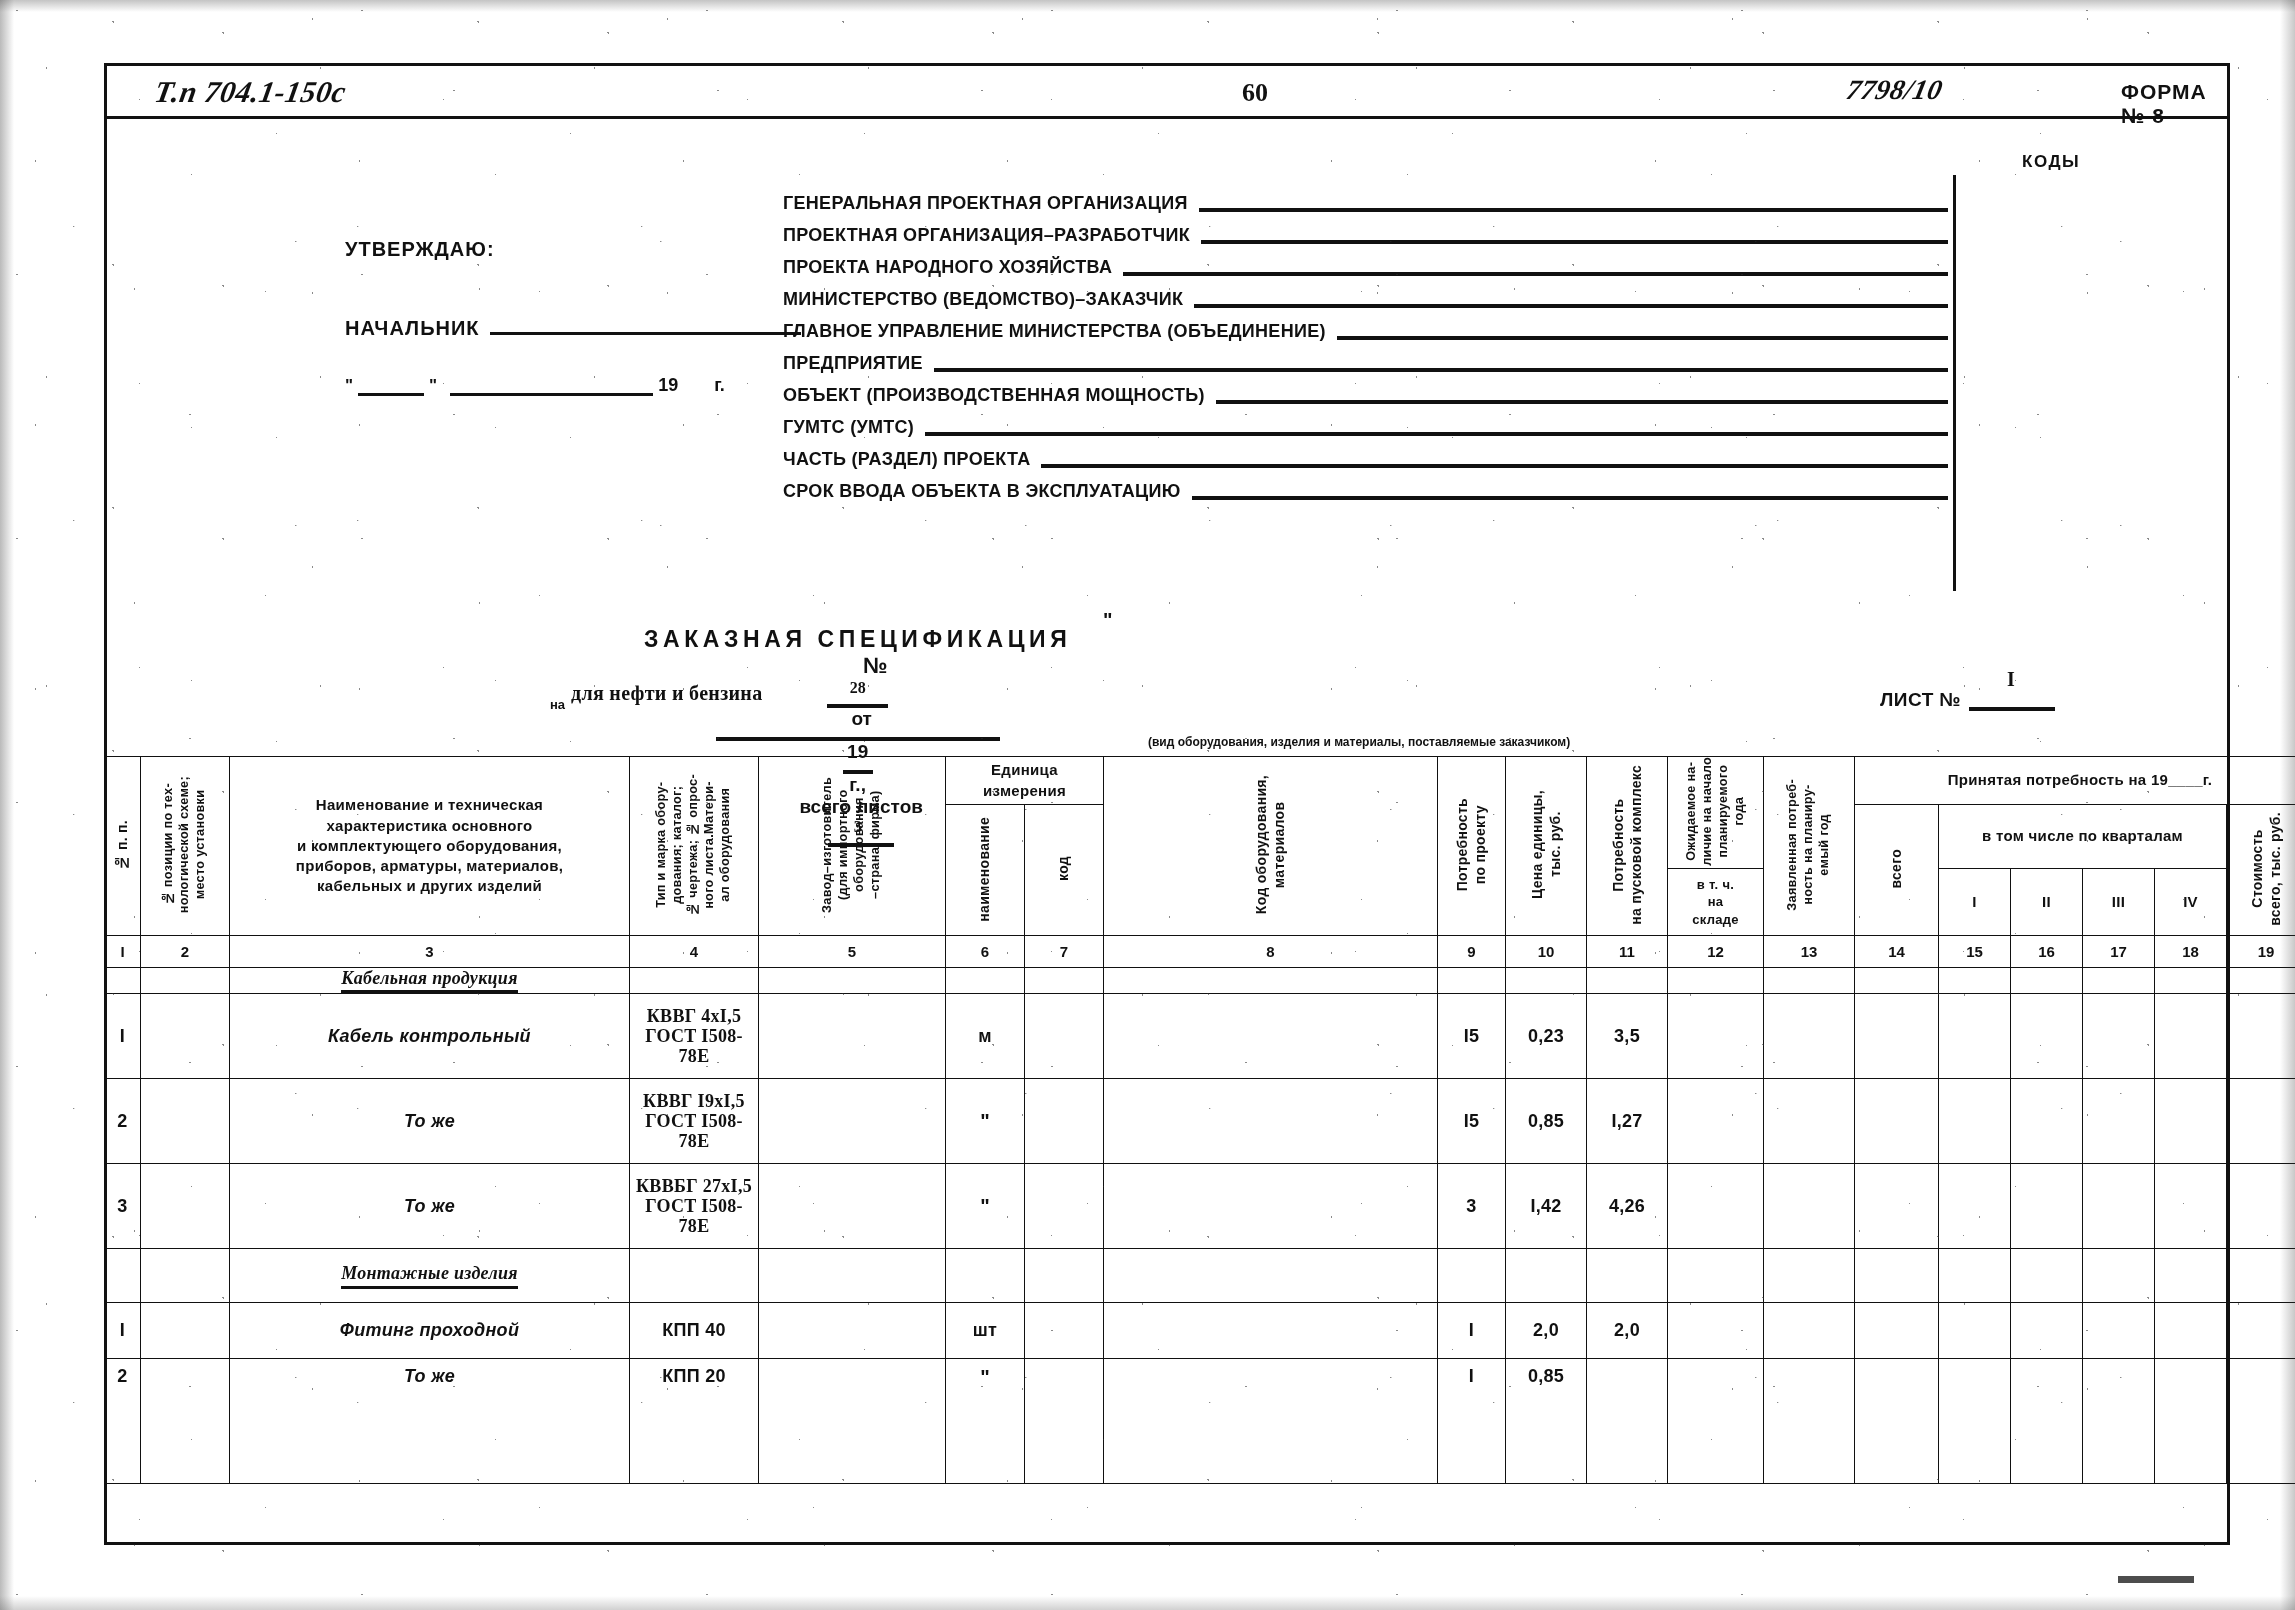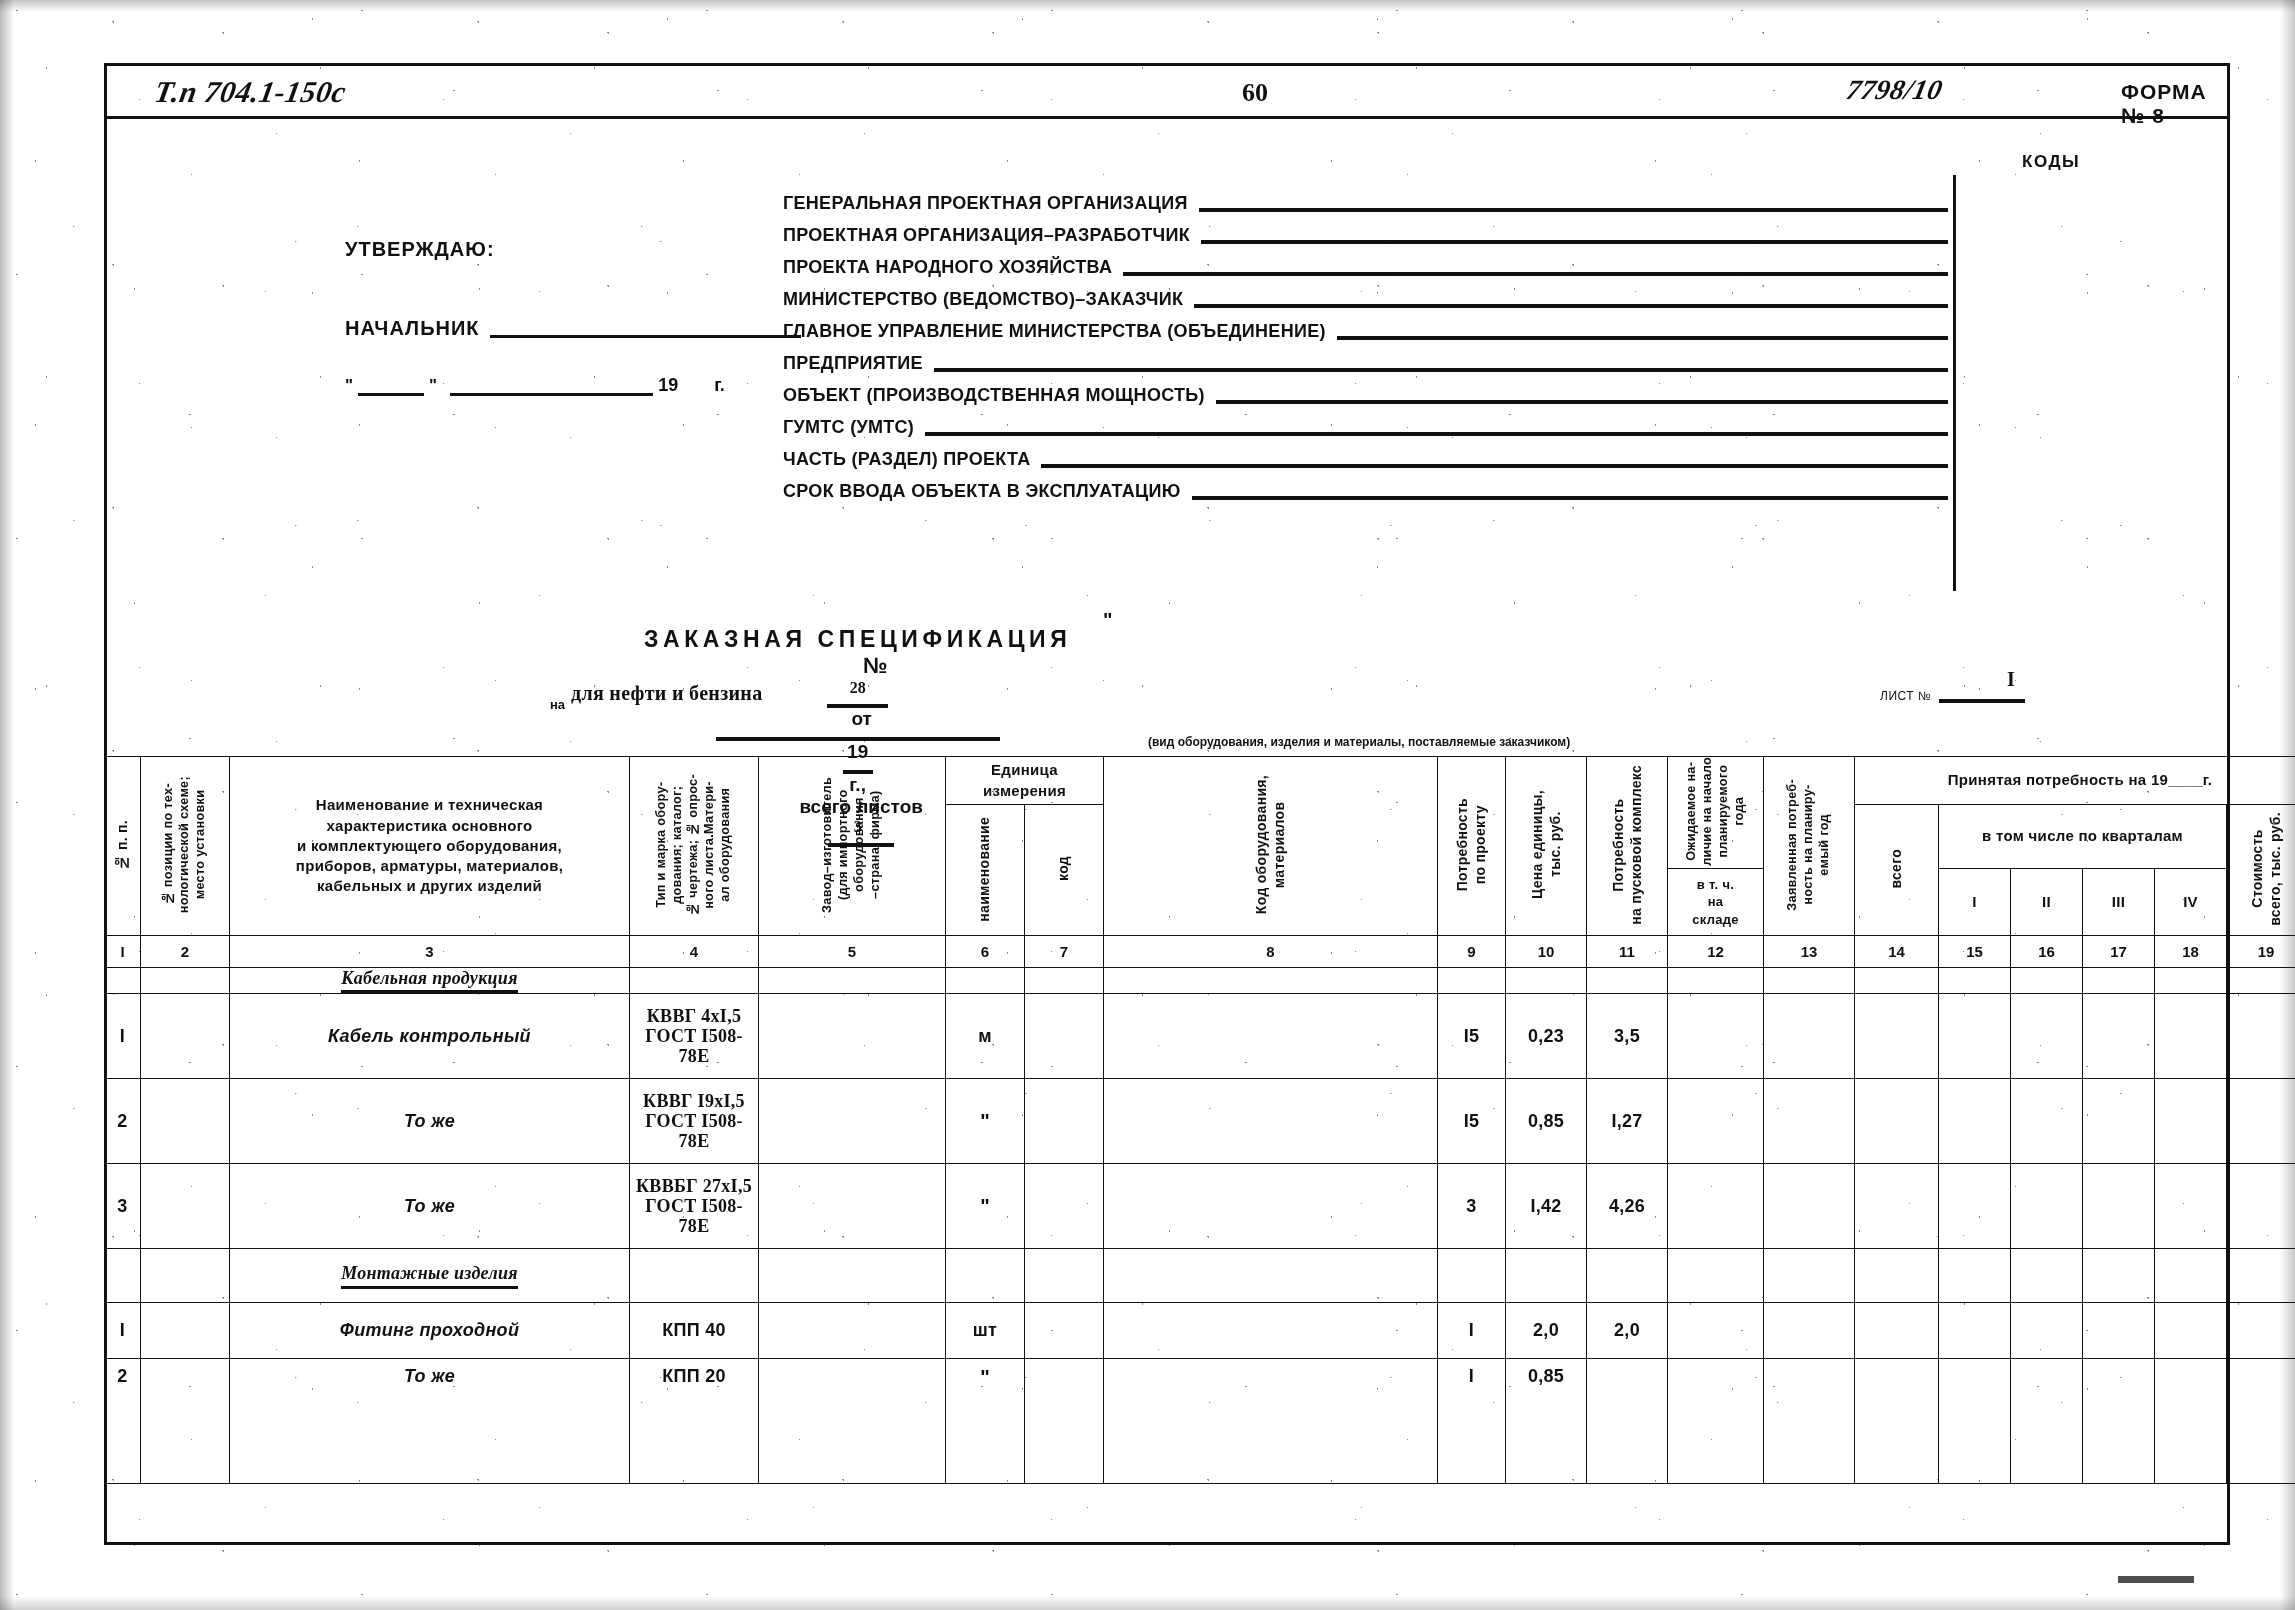--- a/index.html
+++ b/index.html
@@ -59,21 +59,21 @@
   #form-no{position:absolute;left:2017px;top:17px;font-size:21px;font-weight:700;letter-spacing:1px;color:#111;
            font-family:"Liberation Sans",sans-serif;}
 
   
   #kody{position:absolute;left:2022px;top:152px;font-size:17px;font-weight:700;letter-spacing:1.5px;color:#111;}
   #kody-rule{position:absolute;left:1953px;top:175px;width:2.5px;height:416px;background:#111;}
 
   
   #approve{position:absolute;left:345px;top:238px;width:456px;color:#111;}
   #approve .ttl{font-size:20px;font-weight:700;letter-spacing:1px;}
-  #approve .boss{margin-top:56px;font-size:20px;font-weight:700;letter-spacing:1px;display:flex;align-items:flex-end;gap:10px;}
+  #approve .boss{margin-top:56px;font-size:20px;font-weight:700;letter-spacing:1px;display:flex;gap:10px;}
   #approve .boss .ln{flex:1;border-bottom:3.5px solid #111;height:15px;margin-bottom:2px;}
   #approve .dateline{margin-top:35px;font-size:18px;font-weight:700;display:flex;align-items:flex-end;gap:5px;}
   #approve .dateline .q{font-size:17px;}
   #approve .dateline .s1{width:66px;border-bottom:3.5px solid #111;height:12px;}
   #approve .dateline .s2{width:203px;border-bottom:3.5px solid #111;height:12px;margin-left:8px;}
 
   
   #orglist{position:absolute;left:783px;top:180px;width:1165px;}
   .orgrow{display:flex;align-items:flex-end;height:32px;}
   .orgrow .lbl{
@@ -102,21 +102,21 @@
     font-family:"Liberation Serif",serif;font-weight:700;font-size:20px;
     margin-left:21px;border-bottom:3px solid #111;display:inline-block;padding-bottom:1px;letter-spacing:0.3px;
   }
   #subject .txt2{
     font-family:"Liberation Serif",serif;font-weight:700;font-size:20px;
     margin-left:21px;display:inline-block;letter-spacing:0.3px;
   }
   #subject .cap{font-size:12px;font-weight:700;position:absolute;left:598px;top:53px;white-space:nowrap;}
 
   #sheetno{position:absolute;left:1880px;top:689px;display:flex;align-items:flex-end;color:#111;}
-  #sheetno .lb{font-size:12px;font-weight:400;letter-spacing:0.5px;}
+  #sheetno .lb{font-size:19px;font-weight:700;letter-spacing:0.5px;}
   #sheetno .u{width:86px;border-bottom:4px solid #111;height:7px;margin-left:8px;}
   #sheetno .v{position:absolute;left:127px;top:-21px;font-size:20px;font-weight:700;font-family:"Liberation Serif",serif;}
 
   
   #tbl{
     position:absolute;left:104px;top:756px;width:2126px;height:789px;
     box-sizing:border-box;
   }
   table.grid{border-collapse:collapse;width:2126px;table-layout:fixed;}
   table.grid td,table.grid th{

